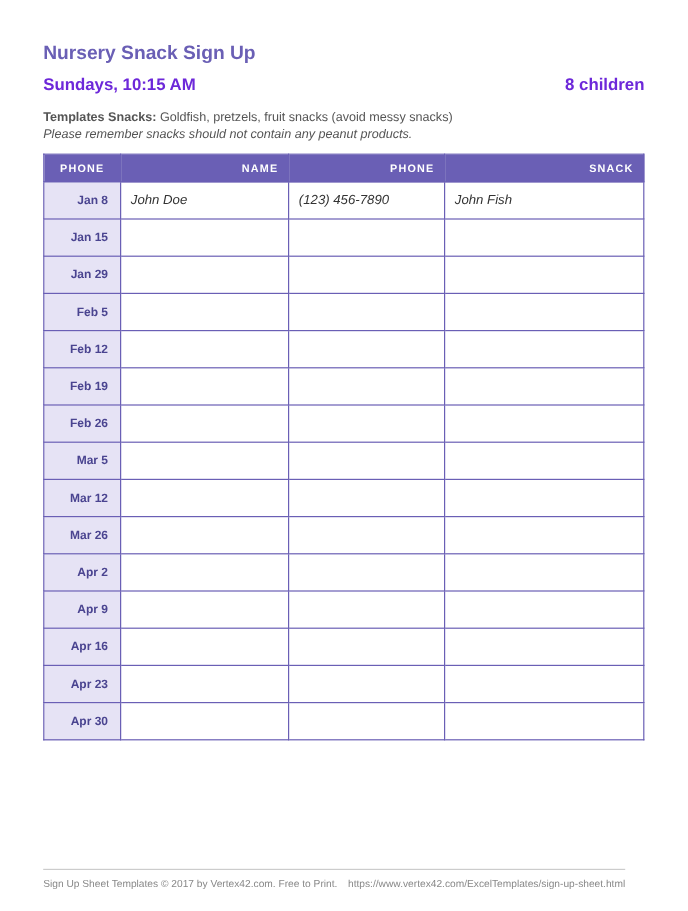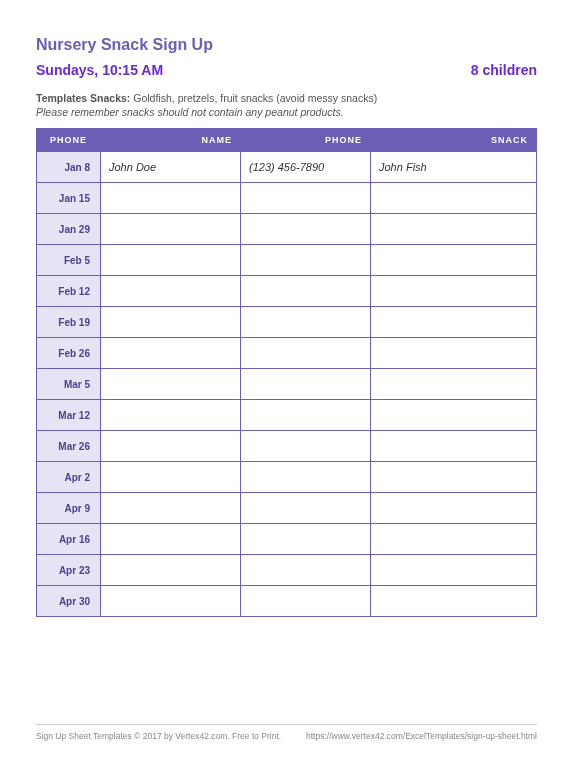--- a/index.html
+++ b/index.html
@@ -71,21 +71,21 @@
     width: 64px;
     font-size: 10px;
     padding-right: 10px;
   }
   col.cname { width: 140px; }
   col.cphone { width: 130px; }
   .footer {
     position: absolute;
     bottom: 18px;
     left: 36px;
-    right: 36px;
+    right: 52px;
     display: flex;
     justify-content: space-between;
     border-top: 1px solid #ccc;
     padding-top: 6px;
     font-size: 8.5px;
     color: #888;
   }
 </style>
 </head>
 <body>

